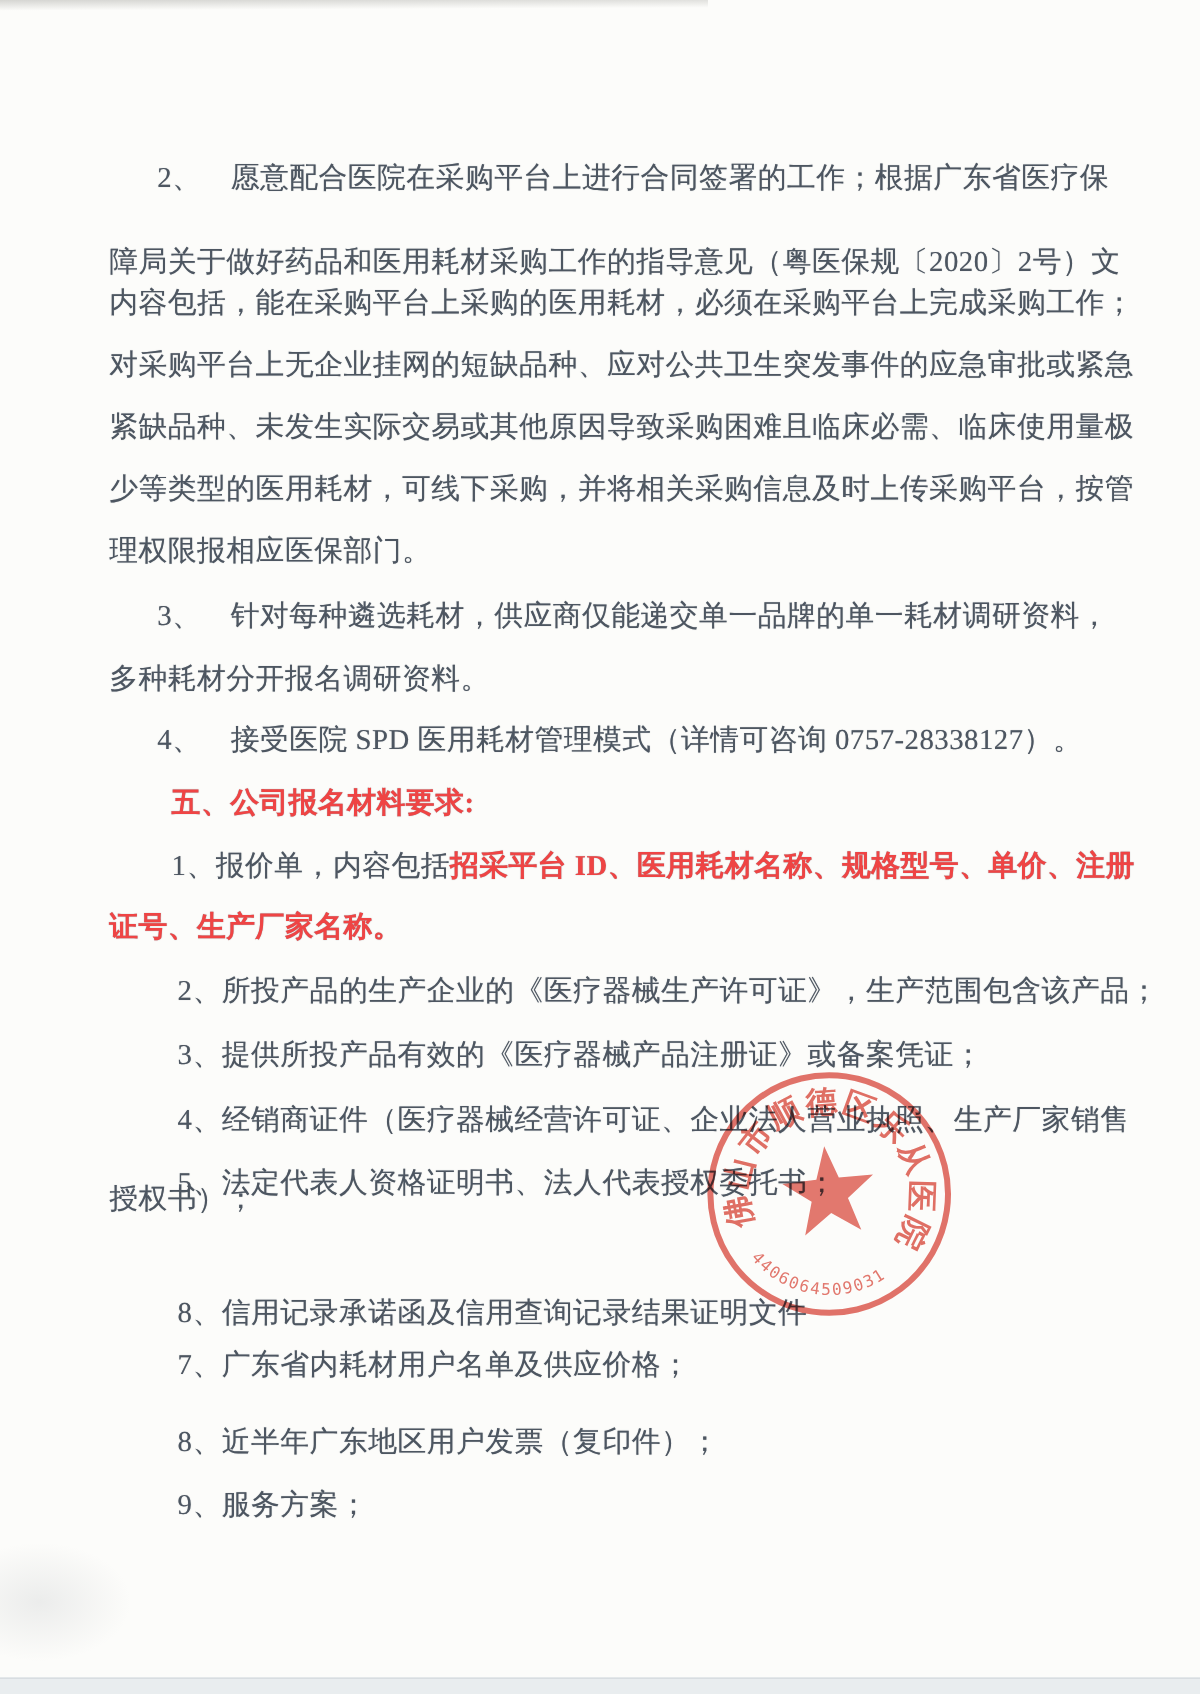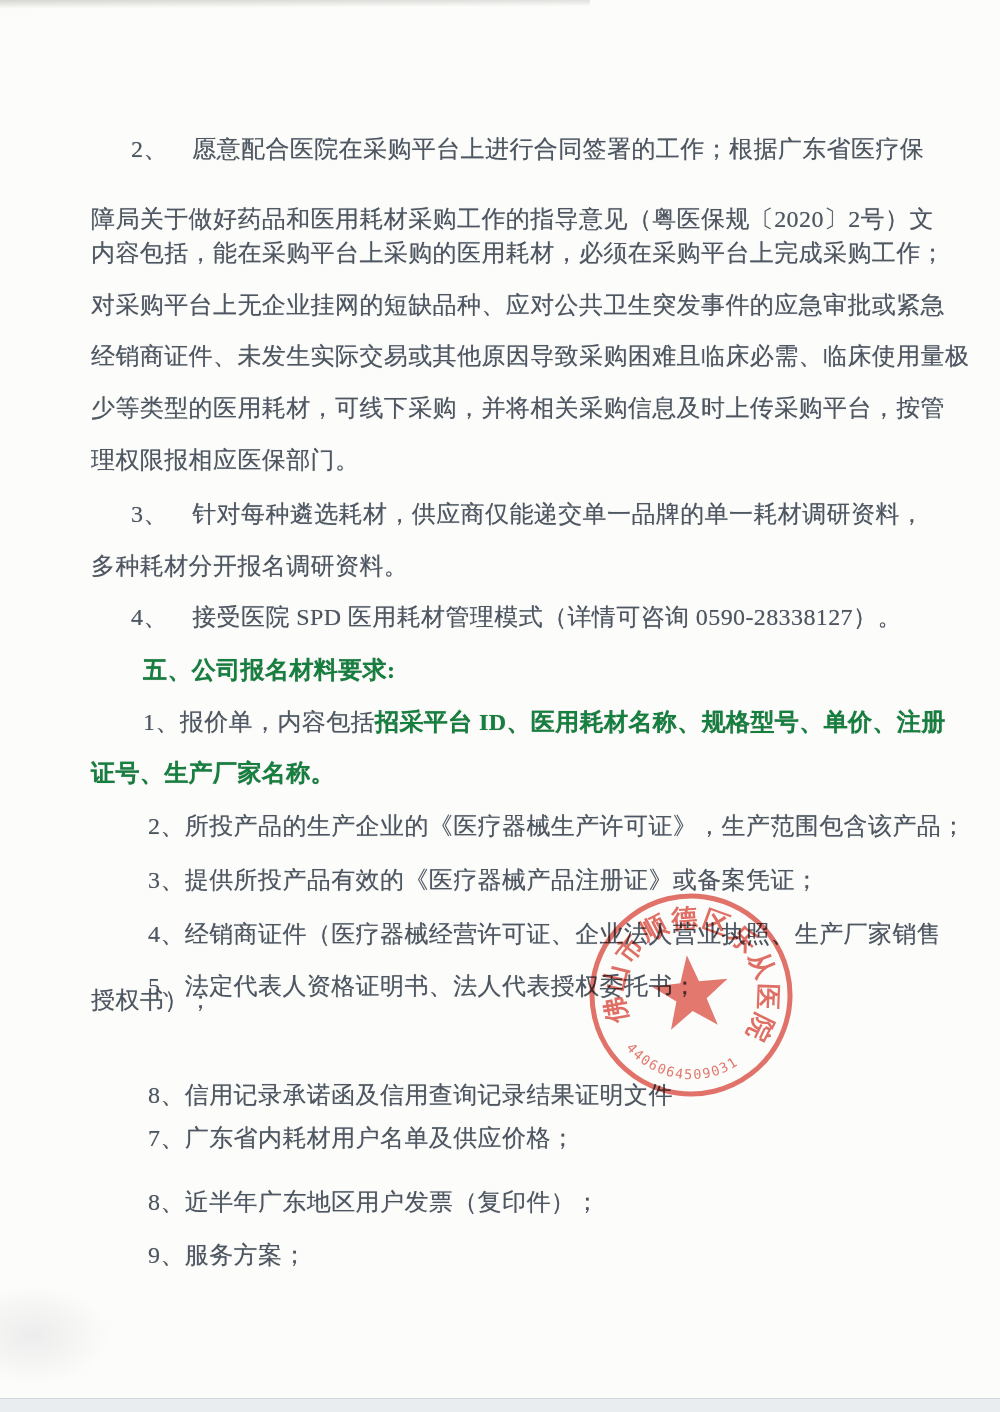--- a/index.html
+++ b/index.html
@@ -18,21 +18,21 @@
     white-space: nowrap;
     font-size: 24px;
     line-height: 32px;
     color: #4d5661;
     letter-spacing: 0.4px;
     text-shadow: 0 0 0.7px rgba(77, 86, 97, 0.55);
   }
   .seg { display: inline; }
   .seg.bold {
     font-weight: 700;
-    color: #15803d;
+    color: #ef4444;
     text-shadow: 0 0 0.8px rgba(63, 73, 86, 0.6);
   }
 
   
   #edge-top {
     position: absolute; top: 0; left: 0;
     width: 590px; height: 9px;
     background: linear-gradient(to bottom, rgba(175,175,170,0.5), rgba(175,175,170,0));
     transform: rotate(-0.25deg);
     transform-origin: left top;
@@ -75,26 +75,26 @@
 <div id="scan-page">
 
   <div id="edge-top"></div>
   <div id="edge-left-noise"></div>
 
   <div id="doc-lines">
       <div class="line" style="top: 133px; left: 131px;"><span class="seg">2、　愿意配合医院在采购平台上进行合同签署的工作；根据广东省医疗保</span></div>
       <div class="line" style="top: 185px; left: 91px; margin-top: 18px;"><span class="seg">障局关于做好药品和医用耗材采购工作的指导意见（粤医保规〔2020〕2号）文</span></div>
       <div class="line" style="top: 237px; left: 91px;"><span class="seg">内容包括，能在采购平台上采购的医用耗材，必须在采购平台上完成采购工作；</span></div>
       <div class="line" style="top: 289px; left: 91px;"><span class="seg">对采购平台上无企业挂网的短缺品种、应对公共卫生突发事件的应急审批或紧急</span></div>
-      <div class="line" style="top: 340px; left: 91px;"><span class="seg">经销商证件、未发生实际交易或其他原因导致采购困难且临床必需、临床使用量极</span></div>
+      <div class="line" style="top: 340px; left: 91px;"><span class="seg">紧缺品种、未发生实际交易或其他原因导致采购困难且临床必需、临床使用量极</span></div>
       <div class="line" style="top: 392px; left: 91px;"><span class="seg">少等类型的医用耗材，可线下采购，并将相关采购信息及时上传采购平台，按管</span></div>
       <div class="line" style="top: 444px; left: 91px;"><span class="seg">理权限报相应医保部门。</span></div>
       <div class="line" style="top: 498px; left: 131px;"><span class="seg">3、　针对每种遴选耗材，供应商仅能递交单一品牌的单一耗材调研资料，</span></div>
       <div class="line" style="top: 550px; left: 91px;"><span class="seg">多种耗材分开报名调研资料。</span></div>
-      <div class="line" style="top: 601px; left: 131px;"><span class="seg">4、　接受医院 SPD 医用耗材管理模式（详情可咨询 0590-28338127）。</span></div>
+      <div class="line" style="top: 601px; left: 131px;"><span class="seg">4、　接受医院 SPD 医用耗材管理模式（详情可咨询 0757-28338127）。</span></div>
       <div class="line" style="top: 654px; left: 143px;"><span class="seg bold">五、公司报名材料要求:</span></div>
       <div class="line" style="top: 706px; left: 143px;"><span class="seg">1、报价单，内容包括</span><span class="seg bold">招采平台 ID、医用耗材名称、规格型号、单价、注册</span></div>
       <div class="line" style="top: 757px; left: 91px;"><span class="seg bold">证号、生产厂家名称。</span></div>
       <div class="line" style="top: 810px; left: 148px;"><span class="seg">2、所投产品的生产企业的《医疗器械生产许可证》，生产范围包含该产品；</span></div>
       <div class="line" style="top: 864px; left: 148px;"><span class="seg">3、提供所投产品有效的《医疗器械产品注册证》或备案凭证；</span></div>
       <div class="line" style="top: 918px; left: 148px;"><span class="seg">4、经销商证件（医疗器械经营许可证、企业法人营业执照、生产厂家销售</span></div>
       <div class="line" style="top: 984px; left: 91px;"><span class="seg">授权书）；</span></div>
       <div class="line" style="top: 970px; left: 148px;"><span class="seg">5、法定代表人资格证明书、法人代表授权委托书；</span></div>
       <div class="line" style="top: 1079px; left: 148px;"><span class="seg">8、信用记录承诺函及信用查询记录结果证明文件</span></div>
       <div class="line" style="top: 1122px; left: 148px;"><span class="seg">7、广东省内耗材用户名单及供应价格；</span></div>

